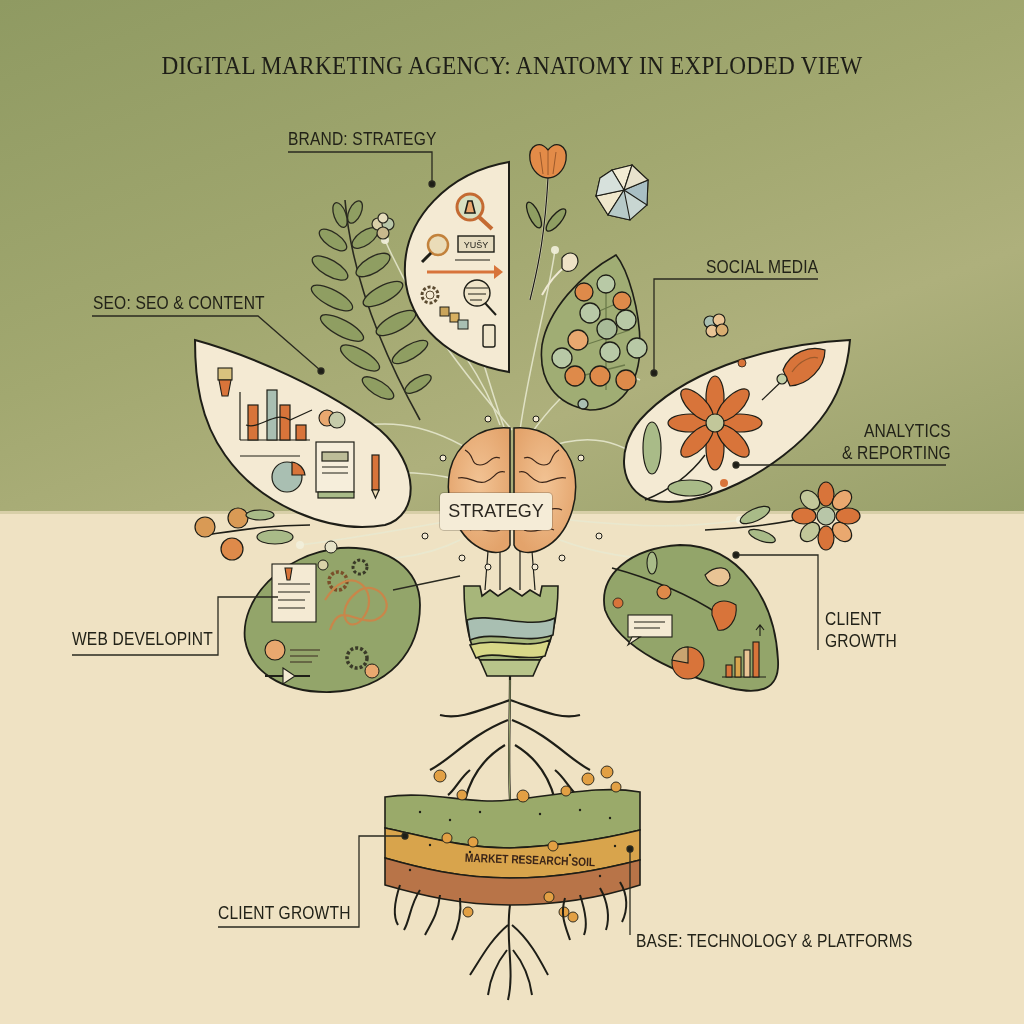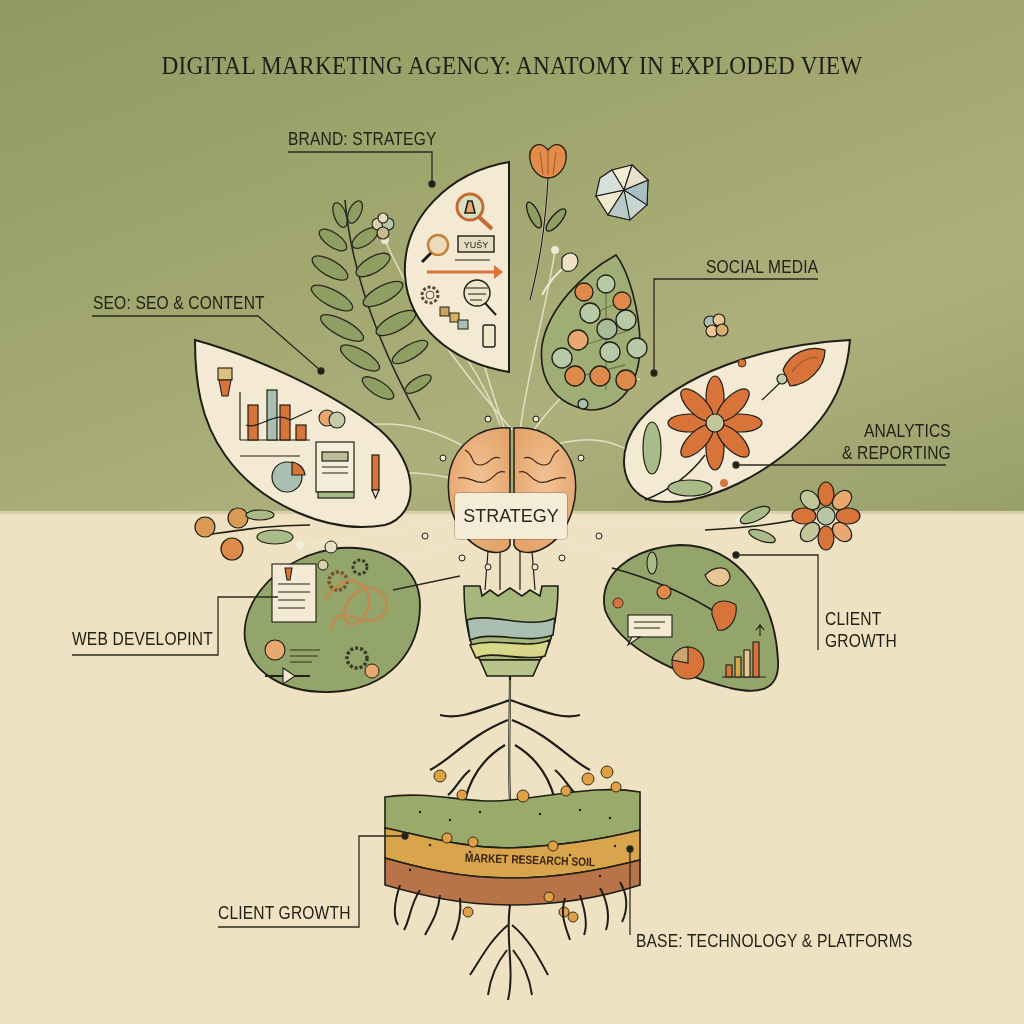--- a/index.html
+++ b/index.html
@@ -4,21 +4,21 @@
 <style>
   html,body{margin:0;padding:0;}
   body{width:1024px;height:1024px;overflow:hidden;position:relative;font-family:"Liberation Sans",sans-serif;}
   .bg-top{position:absolute;left:0;top:0;width:1024px;height:513px;background:linear-gradient(160deg,#8f9a62 0%,#a2a870 45%,#aeb07c 70%,#98a06a 100%);}
   .bg-bottom{position:absolute;left:0;top:513px;width:1024px;height:511px;background:#efe2c3;}
   .bg-seam{position:absolute;left:0;top:511px;width:1024px;height:3px;background:#d8cfa8;}
   svg.art{position:absolute;left:0;top:0;}
   .title{position:absolute;left:0;top:52px;width:1024px;text-align:center;font-family:"Liberation Serif","DejaVu Serif",serif;font-size:25px;letter-spacing:0.3px;color:#1e1e17;transform:scaleX(0.93);transform-origin:center;}
   .lbl{position:absolute;font-family:"Liberation Sans Narrow","Liberation Sans",sans-serif;font-size:19px;color:#222218;letter-spacing:0.2px;line-height:22px;transform:scaleX(0.82);transform-origin:left top;white-space:nowrap;}
   .lbl-ml{white-space:pre;}
-  .hub{position:absolute;left:455px;top:493px;width:112px;height:46px;background:#f5ecd7;border-radius:4px;font-family:"Liberation Sans",sans-serif;font-size:18px;color:#2b2720;display:flex;align-items:center;justify-content:center;box-shadow:0 0 0 1px rgba(60,50,40,0.25);}
+  .hub{position:absolute;left:440px;top:493px;width:112px;height:37px;background:#f5ecd7;border-radius:4px;font-family:"Liberation Sans",sans-serif;font-size:18px;color:#2b2720;display:flex;align-items:center;justify-content:center;box-shadow:0 0 0 1px rgba(60,50,40,0.25);}
   .soil-text{position:absolute;left:440px;top:853px;width:180px;text-align:center;font-family:"Liberation Sans",sans-serif;font-size:12px;font-weight:bold;color:#3a2418;transform:rotate(2deg) scaleX(0.85);}
 </style>
 </head>
 <body>
 
 <div class="bg-top"></div>
 <div class="bg-bottom"></div>
 <div class="bg-seam"></div>
 
 <svg class="art" width="1024" height="1024" viewBox="0 0 1024 1024">

